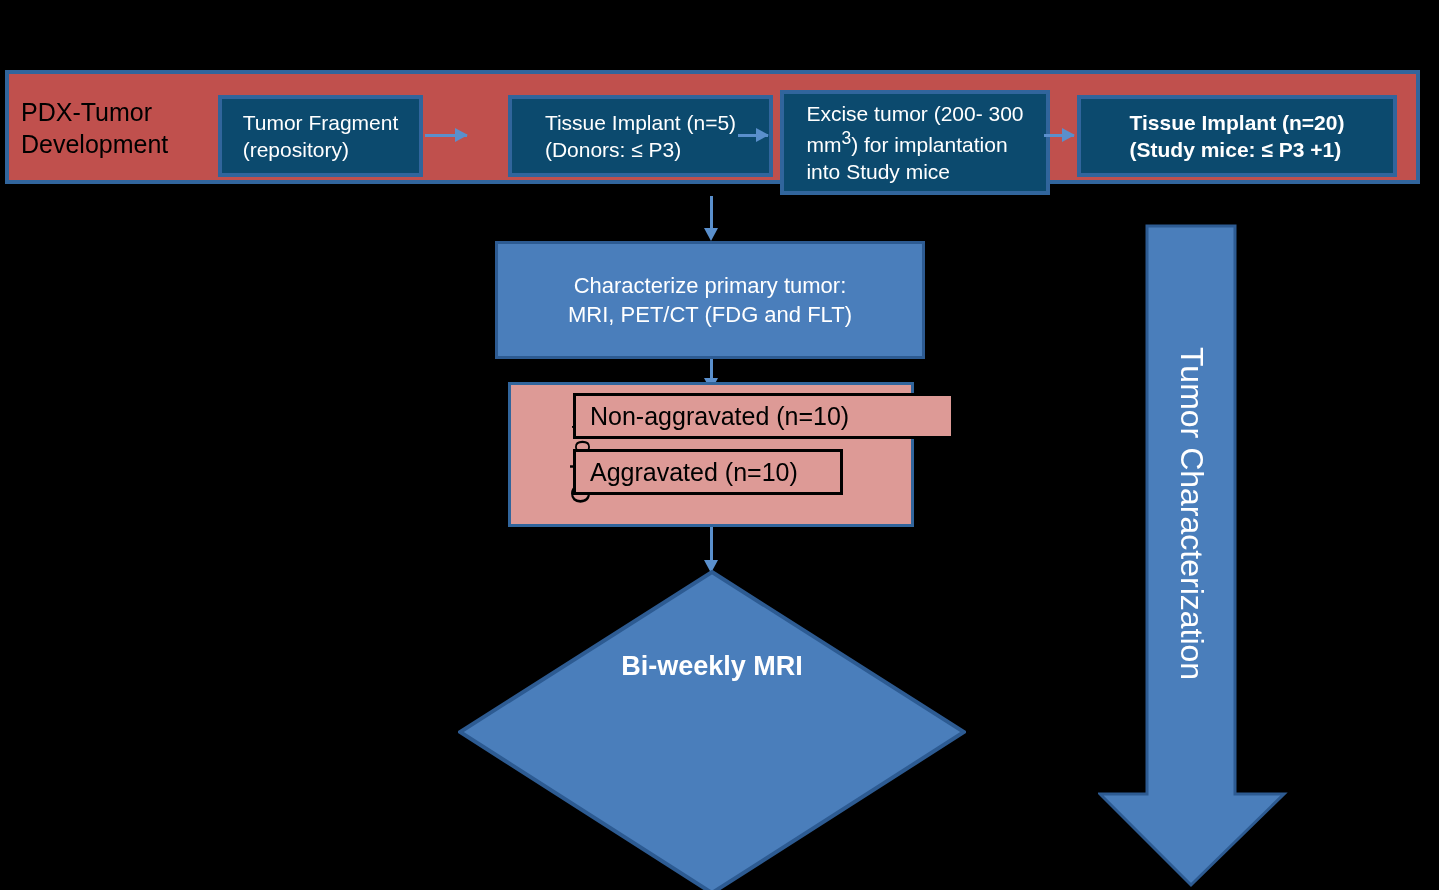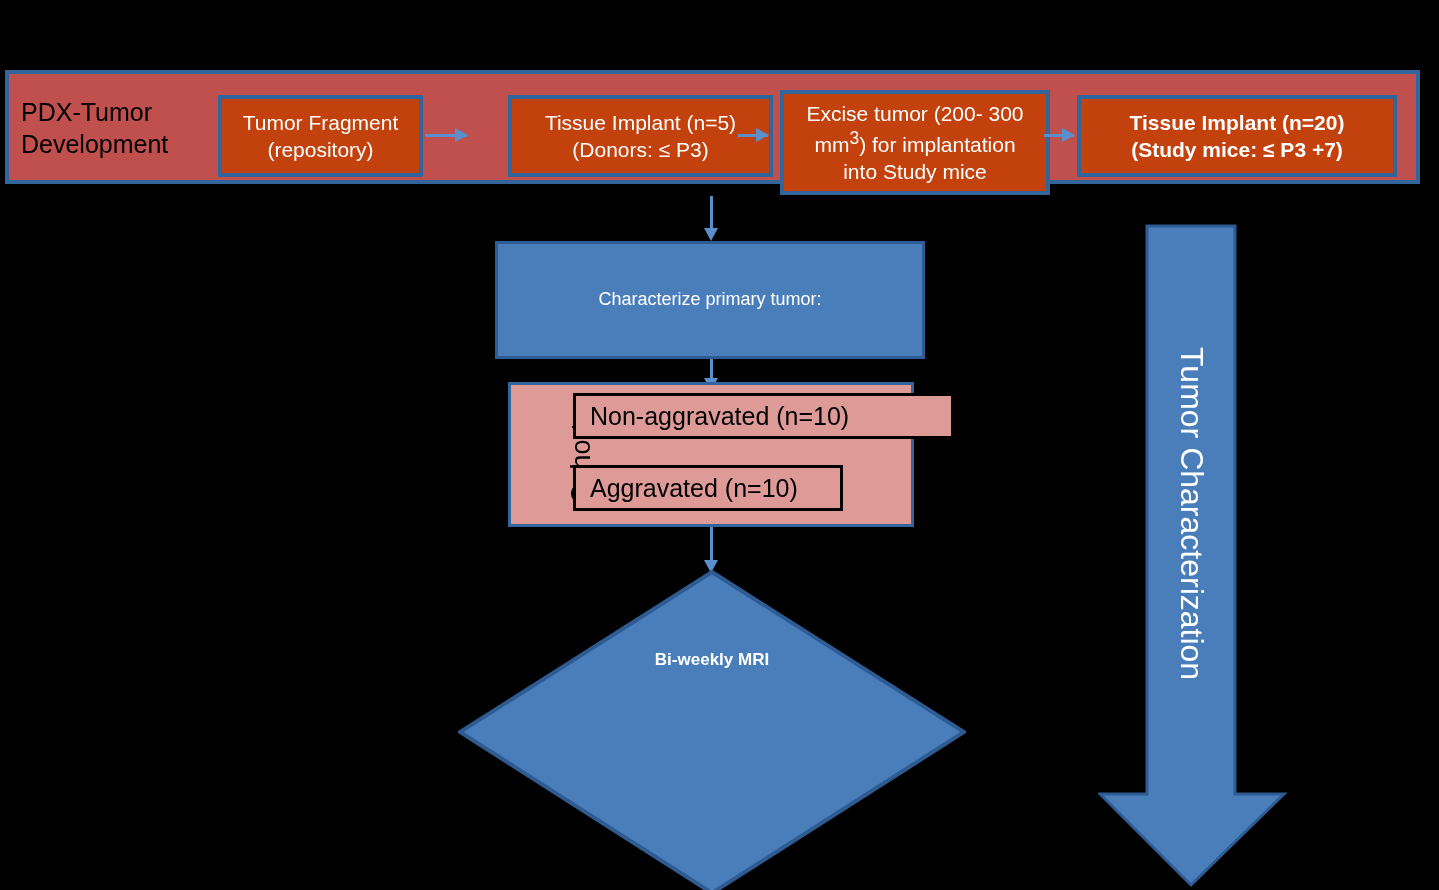--- a/index.html
+++ b/index.html
@@ -33,27 +33,26 @@
     width: 190px;
     color: #000000;
     font-size: 25px;
     line-height: 1.28;
     text-align: left;
   }
 
   .banner-box {
     position: absolute;
     box-sizing: border-box;
-    background: #c2410c;
+    background: #0c4a6e;
     border: 4px solid #31659c;
     color: #ffffff;
     display: flex;
     align-items: center;
     justify-content: center;
-    text-align: center;
     font-size: 21px;
     line-height: 1.3;
     padding: 2px 6px;
   }
   #banner-box-0 { left: 209px; top: 21px; width: 205px; height: 82px; }
   #banner-box-1 { left: 462px; top: 21px; width: 265px; height: 82px; margin-left: 37px; }
   #banner-box-2 { left: 763px; top: 21px; width: 270px; height: 105px; top: 16px; margin-left: 8px; }
   #banner-box-3 { left: 1068px; top: 21px; width: 320px; height: 82px; font-weight: bold; }
 
   .banner-arrow {
@@ -102,21 +101,21 @@
     width: 430px;
     height: 118px;
     box-sizing: border-box;
     background: #4a7ebb;
     border: 3px solid #2d5b92;
     color: #ffffff;
     display: flex;
     align-items: center;
     justify-content: center;
     text-align: center;
-    font-size: 18px;
+    font-size: 22px;
     line-height: 1.32;
   }
 
   
   #cohorts-box {
     position: absolute;
     left: 508px;
     top: 382px;
     width: 406px;
     height: 145px;
@@ -145,21 +144,21 @@
     background: #dd9a96;
     border: 3px solid #000000;
     color: #000000;
     display: flex;
     align-items: center;
     justify-content: flex-start;
     padding-left: 14px;
     font-size: 25px;
   }
   #cohort-item-0 { left: 62px; top: 8px; width: 381px; height: 46px; }
-  #cohort-item-1 { left: 62px; top: 80px; width: 270px; height: 46px; }
+  #cohort-item-1 { left: 62px; top: 64px; width: 270px; height: 46px; }
 
   
   #mri-diamond-wrap {
     position: absolute;
     left: 458px;
     top: 570px;
     width: 508px;
     height: 325px;
   }
   #mri-diamond-shape {
@@ -175,21 +174,21 @@
     transform: translateX(-50%);
     width: 300px;
     text-align: center;
     color: #ffffff;
     font-size: 21px;
     line-height: 1.3;
     white-space: pre-line;
   }
   #mri-diamond-title {
     font-weight: bold;
-    font-size: 17px;
+    font-size: 27px;
     display: block;
   }
 
   
   #tumor-char-arrow-wrap {
     position: absolute;
     left: 1098px;
     top: 224px;
     width: 190px;
     height: 664px;
@@ -240,36 +239,37 @@
     <span>
       <span>Excise tumor (200- 300</span><br>
       <span>mm<sup>3</sup>) for implantation</span><br>
       <span>into Study mice</span>
     </span>
   </div>
 
   <div class="banner-box" id="banner-box-3">
     <span>
       <span>Tissue Implant (n=20)</span><br>
-      <span>(Study mice: ≤ P3 +7)</span>
+      <span>(Study mice: ≤ P3 +1)</span>
     </span>
   </div>
 
   <div class="banner-arrow" id="banner-arrow-0"></div>
   <div class="banner-arrow" id="banner-arrow-1"></div>
   <div class="banner-arrow" id="banner-arrow-2"></div>
 </div>
 
 <div class="v-connector" id="connector-banner-to-characterize"></div>
 <div class="v-connector" id="connector-characterize-to-cohorts"></div>
 <div class="v-connector" id="connector-cohorts-to-diamond"></div>
 
 <div id="characterize-box">
   <span>
     <span>Characterize primary tumor:</span><br>
+    <span>MRI, PET/CT (FDG and FLT)</span>
   </span>
 </div>
 
 <div id="cohorts-box">
   <div id="cohorts-label">Cohorts</div>
   <div class="cohort-item" id="cohort-item-0">
     <span>Non-aggravated (n=10)</span>
   </div>
   <div class="cohort-item" id="cohort-item-1">
     <span>Aggravated (n=10)</span>

